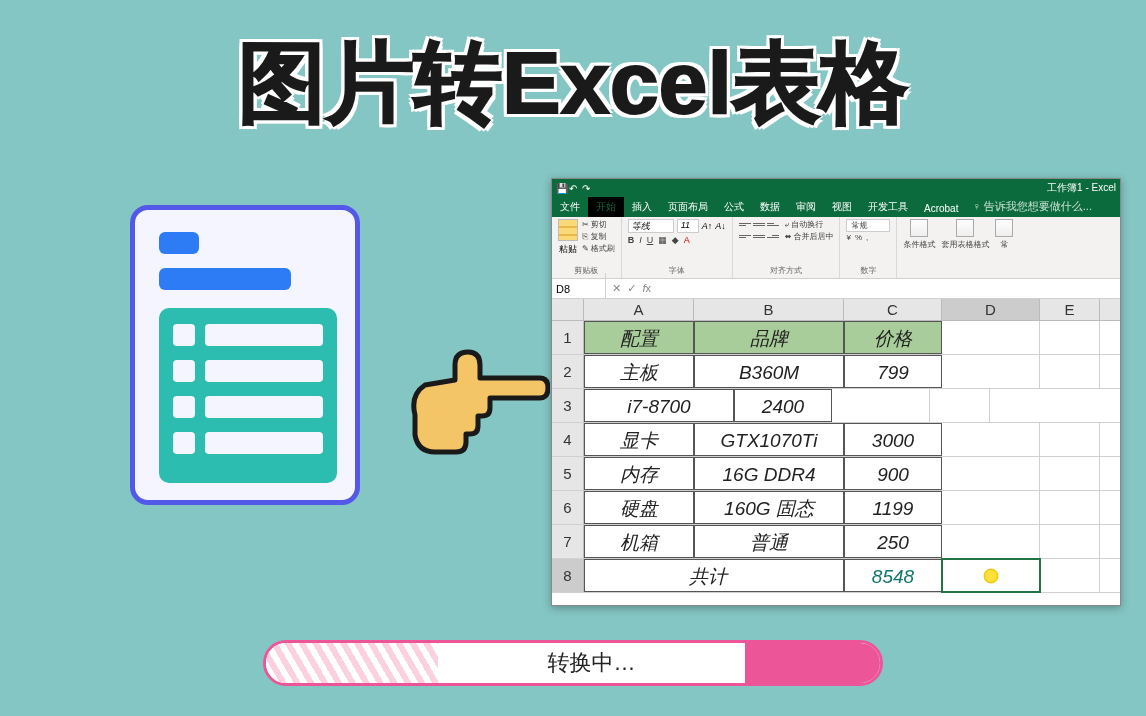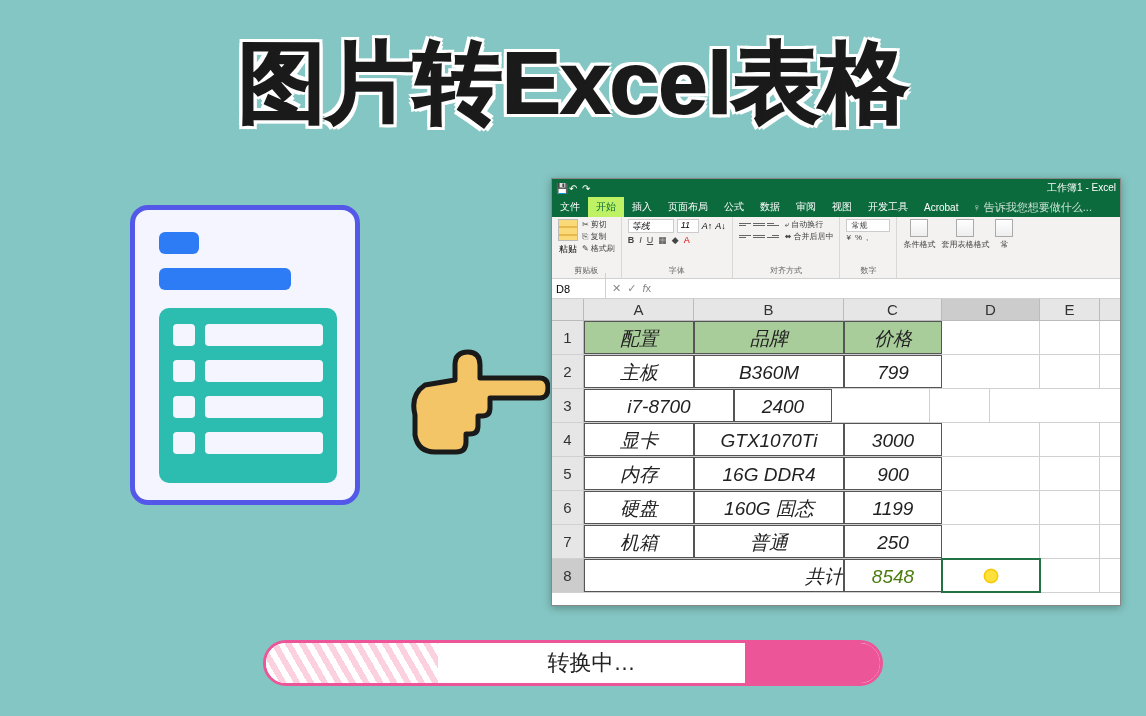--- a/index.html
+++ b/index.html
@@ -87,31 +87,31 @@
 }
 .excel .titlebar .spacer { flex: 1; }
 .excel .titlebar .wt { font-size: 10px; }
 .excel .titlebar .qat { display: flex; gap: 3px; }
 .excel .titlebar .qat span { width: 10px; height: 10px; display: inline-block; }
 
 .excel .tabs {
   background: #0c6b3d;
   display: flex;
   height: 20px;
-  align-items: center;
+  align-items: flex-end;
 }
 .excel .tabs .tab {
   padding: 3px 8px;
   color: #fff;
   font-size: 10px;
   cursor: pointer;
   white-space: nowrap;
 }
 .excel .tabs .tab.active {
-  background: #bef264;
+  background: #000000;
   color: #0c6b3d;
 }
 .excel .tabs .tell { color: #c8e0d3; font-size: 11px; padding: 3px 6px; }
 
 .excel .ribbon {
   background: #f3f2f1;
   border-bottom: 1px solid #d0d0d0;
   height: 62px;
   display: flex;
   font-size: 9px;
@@ -203,22 +203,22 @@
   line-height: 34px;
   font-size: 19px;
   color: #222;
   overflow: hidden;
   font-style: italic;
 }
 .excel .datarow.headrow .cell.hA,
 .excel .datarow.headrow .cell.hB,
 .excel .datarow.headrow .cell.hC { background: #a9cd9a; border: 1px solid #555; }
 .excel .datarow .cell.bordered { border: 1px solid #555; }
-.excel .datarow .cell.red { color: #4d7c0f; }
-.excel .datarow .cell.merged { text-align: right; }
+.excel .datarow .cell.red { color: #0f766e; }
+.excel .datarow .cell.merged { text-align: center; padding-right: 12px; }
 .excel .datarow .cell.activecell {
   outline: 2px solid #217346;
   outline-offset: -1px;
   position: relative;
 }
 .excel .datarow .cell.activecell .cursor-dot {
   position: absolute;
   left: 50%; top: 50%;
   transform: translate(-50%,-50%);
   width: 16px; height: 16px;

